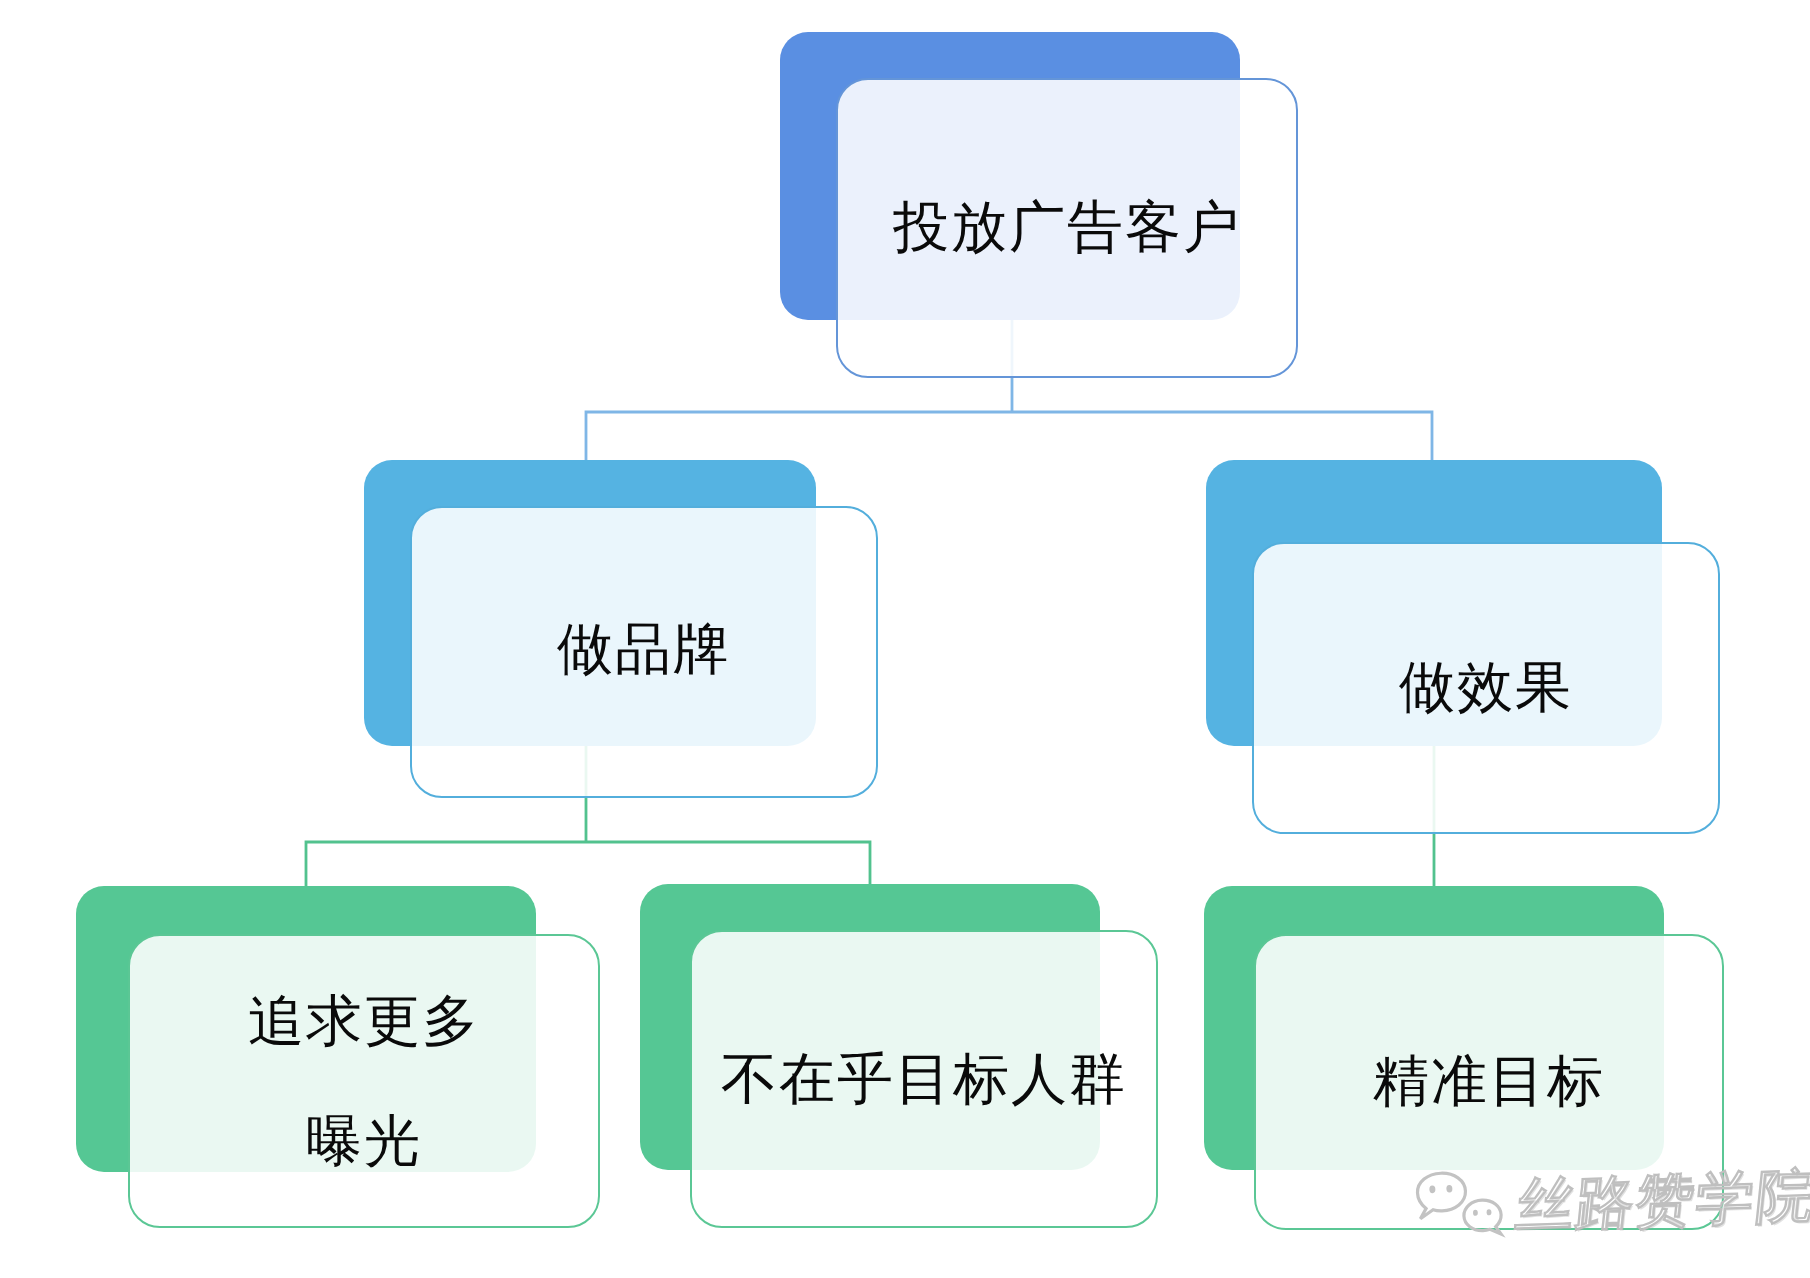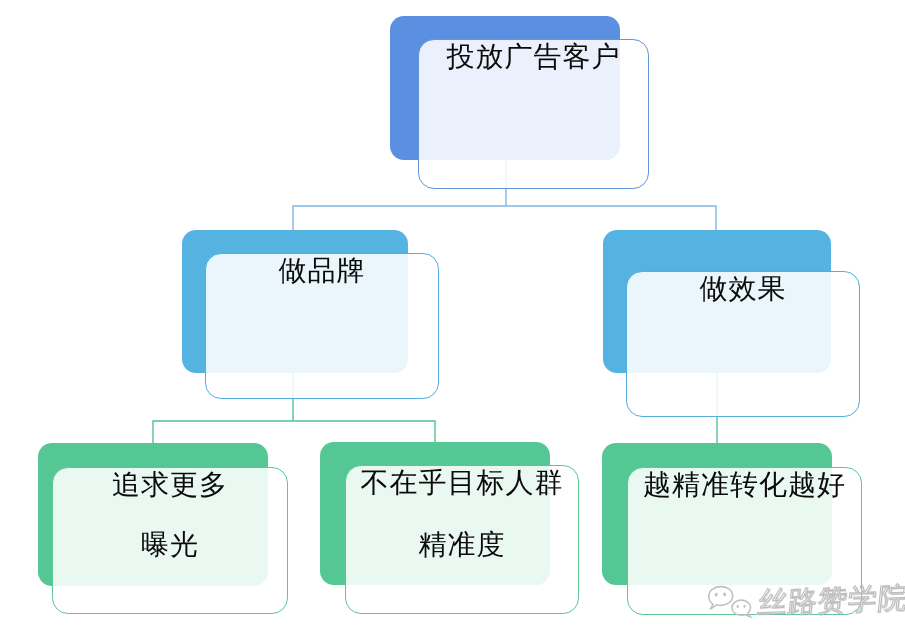--- a/index.html
+++ b/index.html
@@ -8,21 +8,21 @@
     font-family:"Liberation Sans",sans-serif;
   }
   .connectors{position:absolute;left:0;top:0;z-index:1;}
   .node{position:absolute;z-index:2;}
   .back{
     position:absolute;border-radius:14px;
   }
   .front{
     position:absolute;border-radius:16px;
     background:rgba(255,255,255,0.88);
-    display:flex;flex-direction:column;align-items:center;
+    display:flex;flex-direction:column;align-items:center;justify-content:center;
     font-size:28px;color:#0a0a0a;letter-spacing:1px;text-align:center;
   }
   .front span{white-space:nowrap;line-height:1.2;}
   
   .back.root{background:#5A8FE2;}
   .front.root{border:1.5px solid #6495D8;}
   
   .back.branch{background:#55B3E2;}
   .front.branch{border:1.5px solid #53AEDC;}
   
@@ -69,38 +69,37 @@
 
   <div class="node">
     <div class="back branch" style="left:603px;top:230px;width:228px;height:143px;"></div>
     <div class="front branch" style="left:626px;top:271px;width:232px;height:144px;">
       <span>做效果</span>
     </div>
   </div>
 
   <div class="node">
     <div class="back leaf" style="left:38px;top:443px;width:230px;height:143px;"></div>
-    <div class="front leaf" style="left:52px;top:467px;width:234px;height:145px;row-gap:26px;">
+    <div class="front leaf" style="left:64px;top:467px;width:234px;height:145px;row-gap:26px;">
       <span>追求更多</span>
       <span>曝光</span>
     </div>
   </div>
 
   <div class="node">
     <div class="back leaf" style="left:320px;top:442px;width:230px;height:143px;"></div>
     <div class="front leaf" style="left:345px;top:465px;width:232px;height:147px;row-gap:28px;">
       <span>不在乎目标人群</span>
-      <span>精准度</span>
     </div>
   </div>
 
   <div class="node">
     <div class="back leaf" style="left:602px;top:443px;width:230px;height:142px;"></div>
     <div class="front leaf" style="left:627px;top:467px;width:233px;height:146px;row-gap:28px;">
-      <span>越精准转化越好</span>
+      <span>精准目标</span>
     </div>
   </div>
 
   <div class="watermark">
     <svg width="48" height="40" viewBox="0 0 48 40">
       <g fill="none" stroke="#c3c3c3" stroke-width="1.6">
         <path d="M4 24 L7 19 C4.5 16.8 3 14 3 11 C3 5.5 8.4 1.6 15 1.6 C21.6 1.6 27 5.5 27 11 C27 16.5 21.6 20.4 15 20.4 C13.4 20.4 11.9 20.2 10.5 19.7 Z"></path>
         <path d="M44 33 L41.5 29.3 C43.3 27.7 44.4 25.6 44.4 23.4 C44.4 19 40.2 15.8 35.1 15.8 C30 15.8 25.8 19 25.8 23.4 C25.8 27.8 30 31 35.1 31 C36.3 31 37.5 30.8 38.6 30.5 Z"></path>
       </g>
       <g fill="#c3c3c3">

